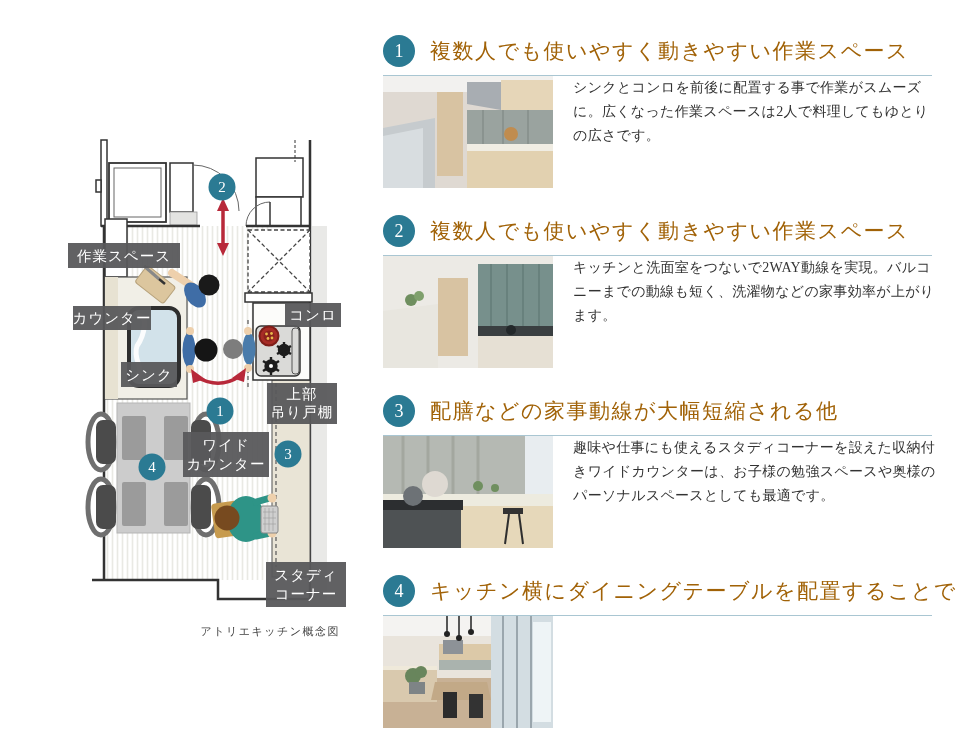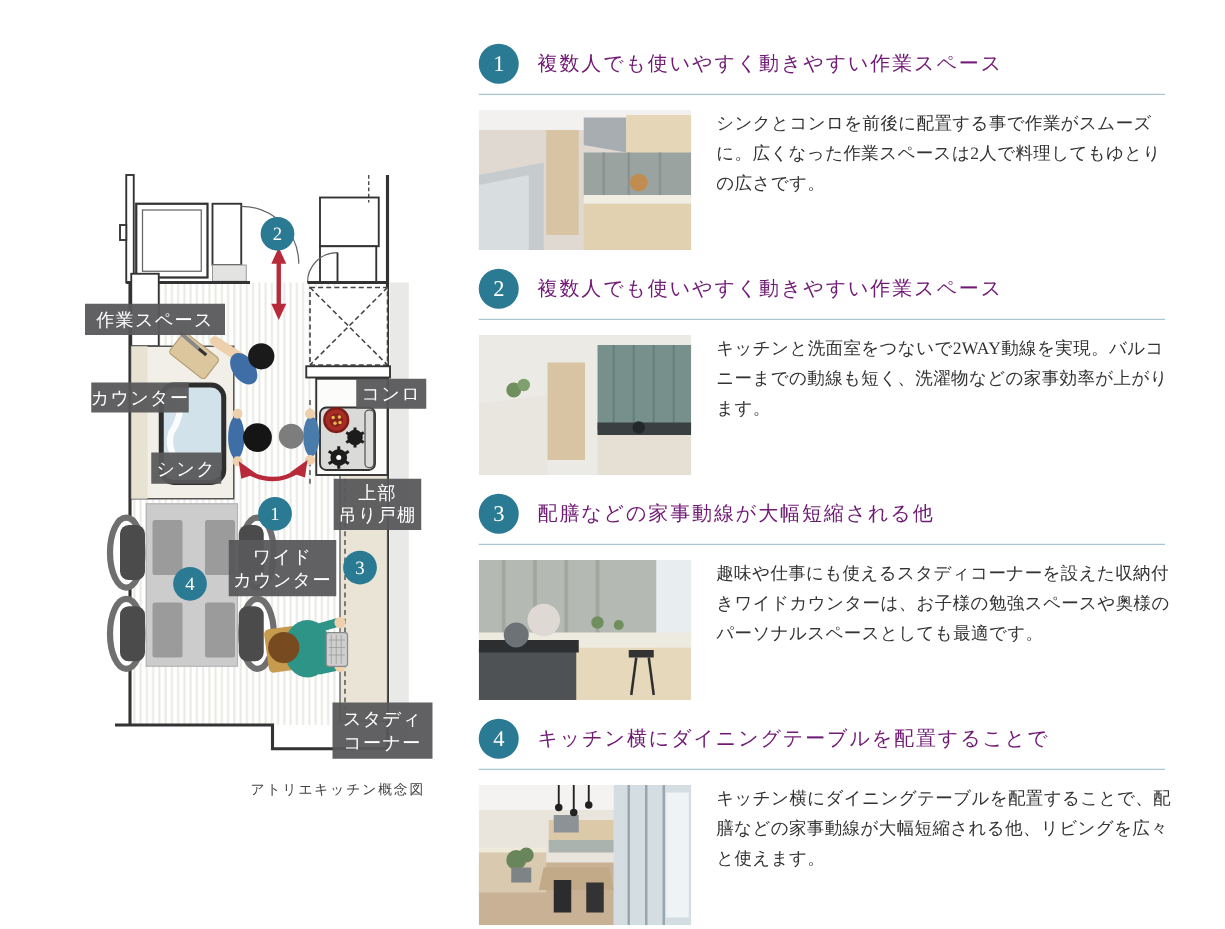--- a/index.html
+++ b/index.html
@@ -4,23 +4,23 @@
 <style>
   html,body{margin:0;padding:0;background:#fff;}
   .page{position:relative;width:980px;height:743px;background:#ffffff;overflow:hidden;
         font-family:"Liberation Serif","DejaVu Serif",serif;}
   
   .section{position:absolute;left:383px;width:557px;}
   .s1{top:35px}.s2{top:215px}.s3{top:395px}.s4{top:575px}
   .sec-head{display:flex;align-items:center;gap:15px;height:32px;}
   .badge{width:32px;height:32px;border-radius:50%;background:#2b7a93;color:#fff;
          display:flex;align-items:center;justify-content:center;font-size:18px;flex:none;}
-  .sec-title{font-size:16px;color:#701a75;letter-spacing:1.5px;white-space:nowrap;}
+  .sec-title{font-size:21px;color:#a16207;letter-spacing:1.5px;white-space:nowrap;}
   .divider{margin-top:8px;width:549px;border-bottom:1px solid #a9c6d2;height:0;}
-  .sec-body{margin-top:12px;display:flex;gap:20px;}
+  .sec-body{display:flex;gap:20px;}
   .photo{width:170px;height:112px;flex:none;display:block;}
   .desc{width:372px;font-size:14px;line-height:1.7;color:#333;letter-spacing:0.3px;}
   
   .plan{position:absolute;left:60px;top:130px;}
   .plan-label-rect{fill:#59595b;opacity:0.95;}
   .plan-label-text{font-family:"Liberation Serif","DejaVu Serif",serif;font-size:14.5px;
                    fill:#ffffff;letter-spacing:1px;text-anchor:middle;}
   .marker-circle{fill:#2b7a93;}
   .marker-text{font-family:"Liberation Serif","DejaVu Serif",serif;font-size:15px;
                fill:#ffffff;text-anchor:middle;}
@@ -339,17 +339,16 @@
         <circle cx="30" cy="60" r="8" fill="#68855c"></circle>
           <circle cx="38" cy="56" r="6" fill="#68855c"></circle>
         <rect x="26" y="66" width="16" height="12" fill="#7e8486"></rect>
         <line x1="64" y1="0" x2="64" y2="16" stroke="#222" stroke-width="1.5"></line>
         <line x1="76" y1="0" x2="76" y2="20" stroke="#222" stroke-width="1.5"></line>
         <line x1="88" y1="0" x2="88" y2="14" stroke="#222" stroke-width="1.5"></line>
         <circle cx="64" cy="18" r="3" fill="#222"></circle>
           <circle cx="76" cy="22" r="3" fill="#222"></circle>
           <circle cx="88" cy="16" r="3" fill="#222"></circle>
       </svg>
-      <div class="desc">キッチン横にダイニングテーブルを配置することで、配膳などの家事動線が大幅短縮される他、リビングを広々と使えます。</div>
     </div>
   </div>
 
 </div>
 
 </body></html>

